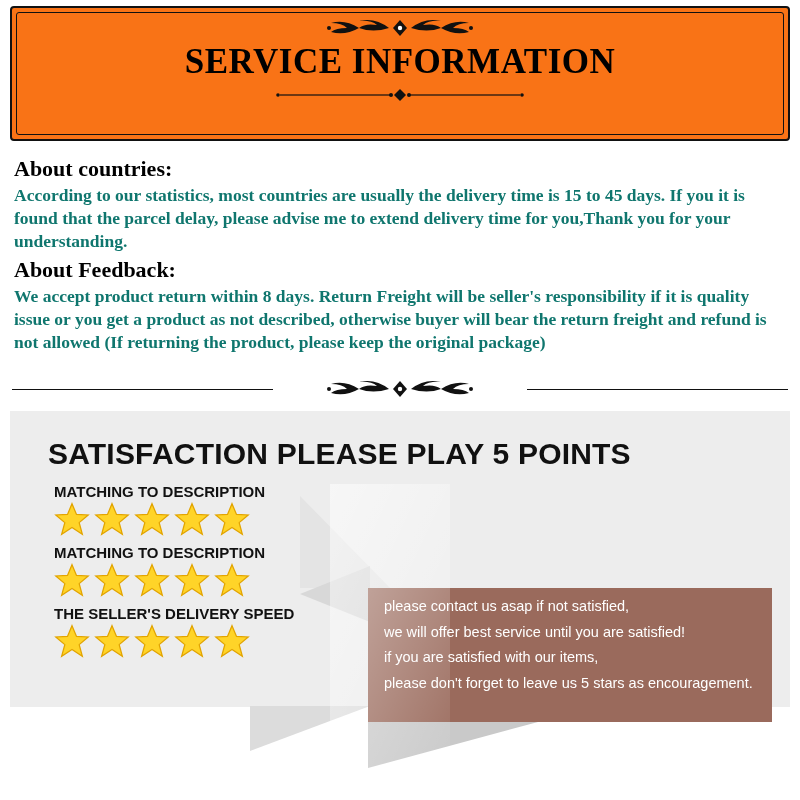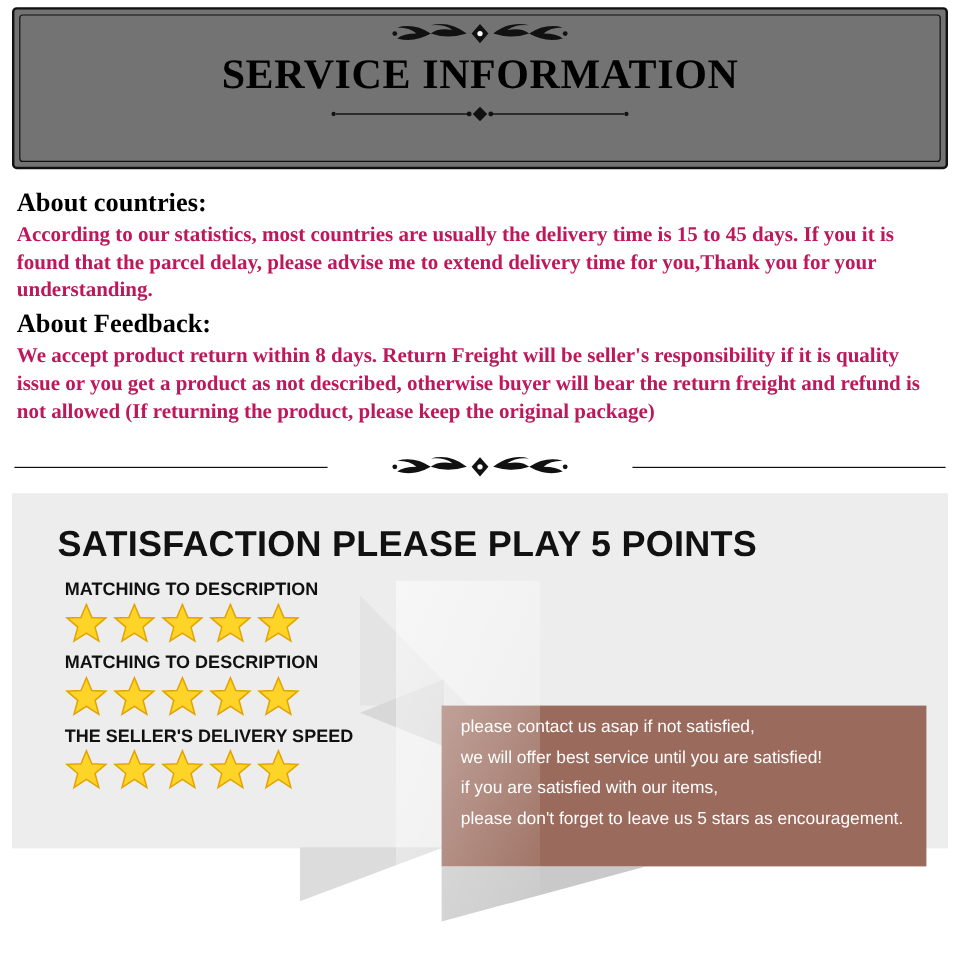--- a/index.html
+++ b/index.html
@@ -24,21 +24,21 @@
   }
 
   
   .header {
     position: relative;
     margin: 6px 10px 0 10px;
     height: 135px;
     border: 2px solid #111;
     border-radius: 4px;
     box-sizing: border-box;
-    background: #737373;
+    background: #f97316;
   }
   .header-inner {
     position: absolute;
     inset: 4px;
     border: 1px solid #111;
     border-radius: 3px;
     display: flex;
     flex-direction: column;
     align-items: center;
     justify-content: flex-start;
@@ -76,21 +76,21 @@
     font-weight: bold;
     font-size: 22px;
     color: #000;
     margin: 0 0 1px 0;
     line-height: 1.25;
   }
   .sec-body {
     font-family: "Liberation Serif", serif;
     font-weight: bold;
     font-size: 17.5px;
-    color: #be185d;
+    color: #0f766e;
     margin: 0 0 3px 0;
     line-height: 1.33;
   }
 
   
   .divider {
     margin-top: 14px;
     position: relative;
     height: 40px;
   }

